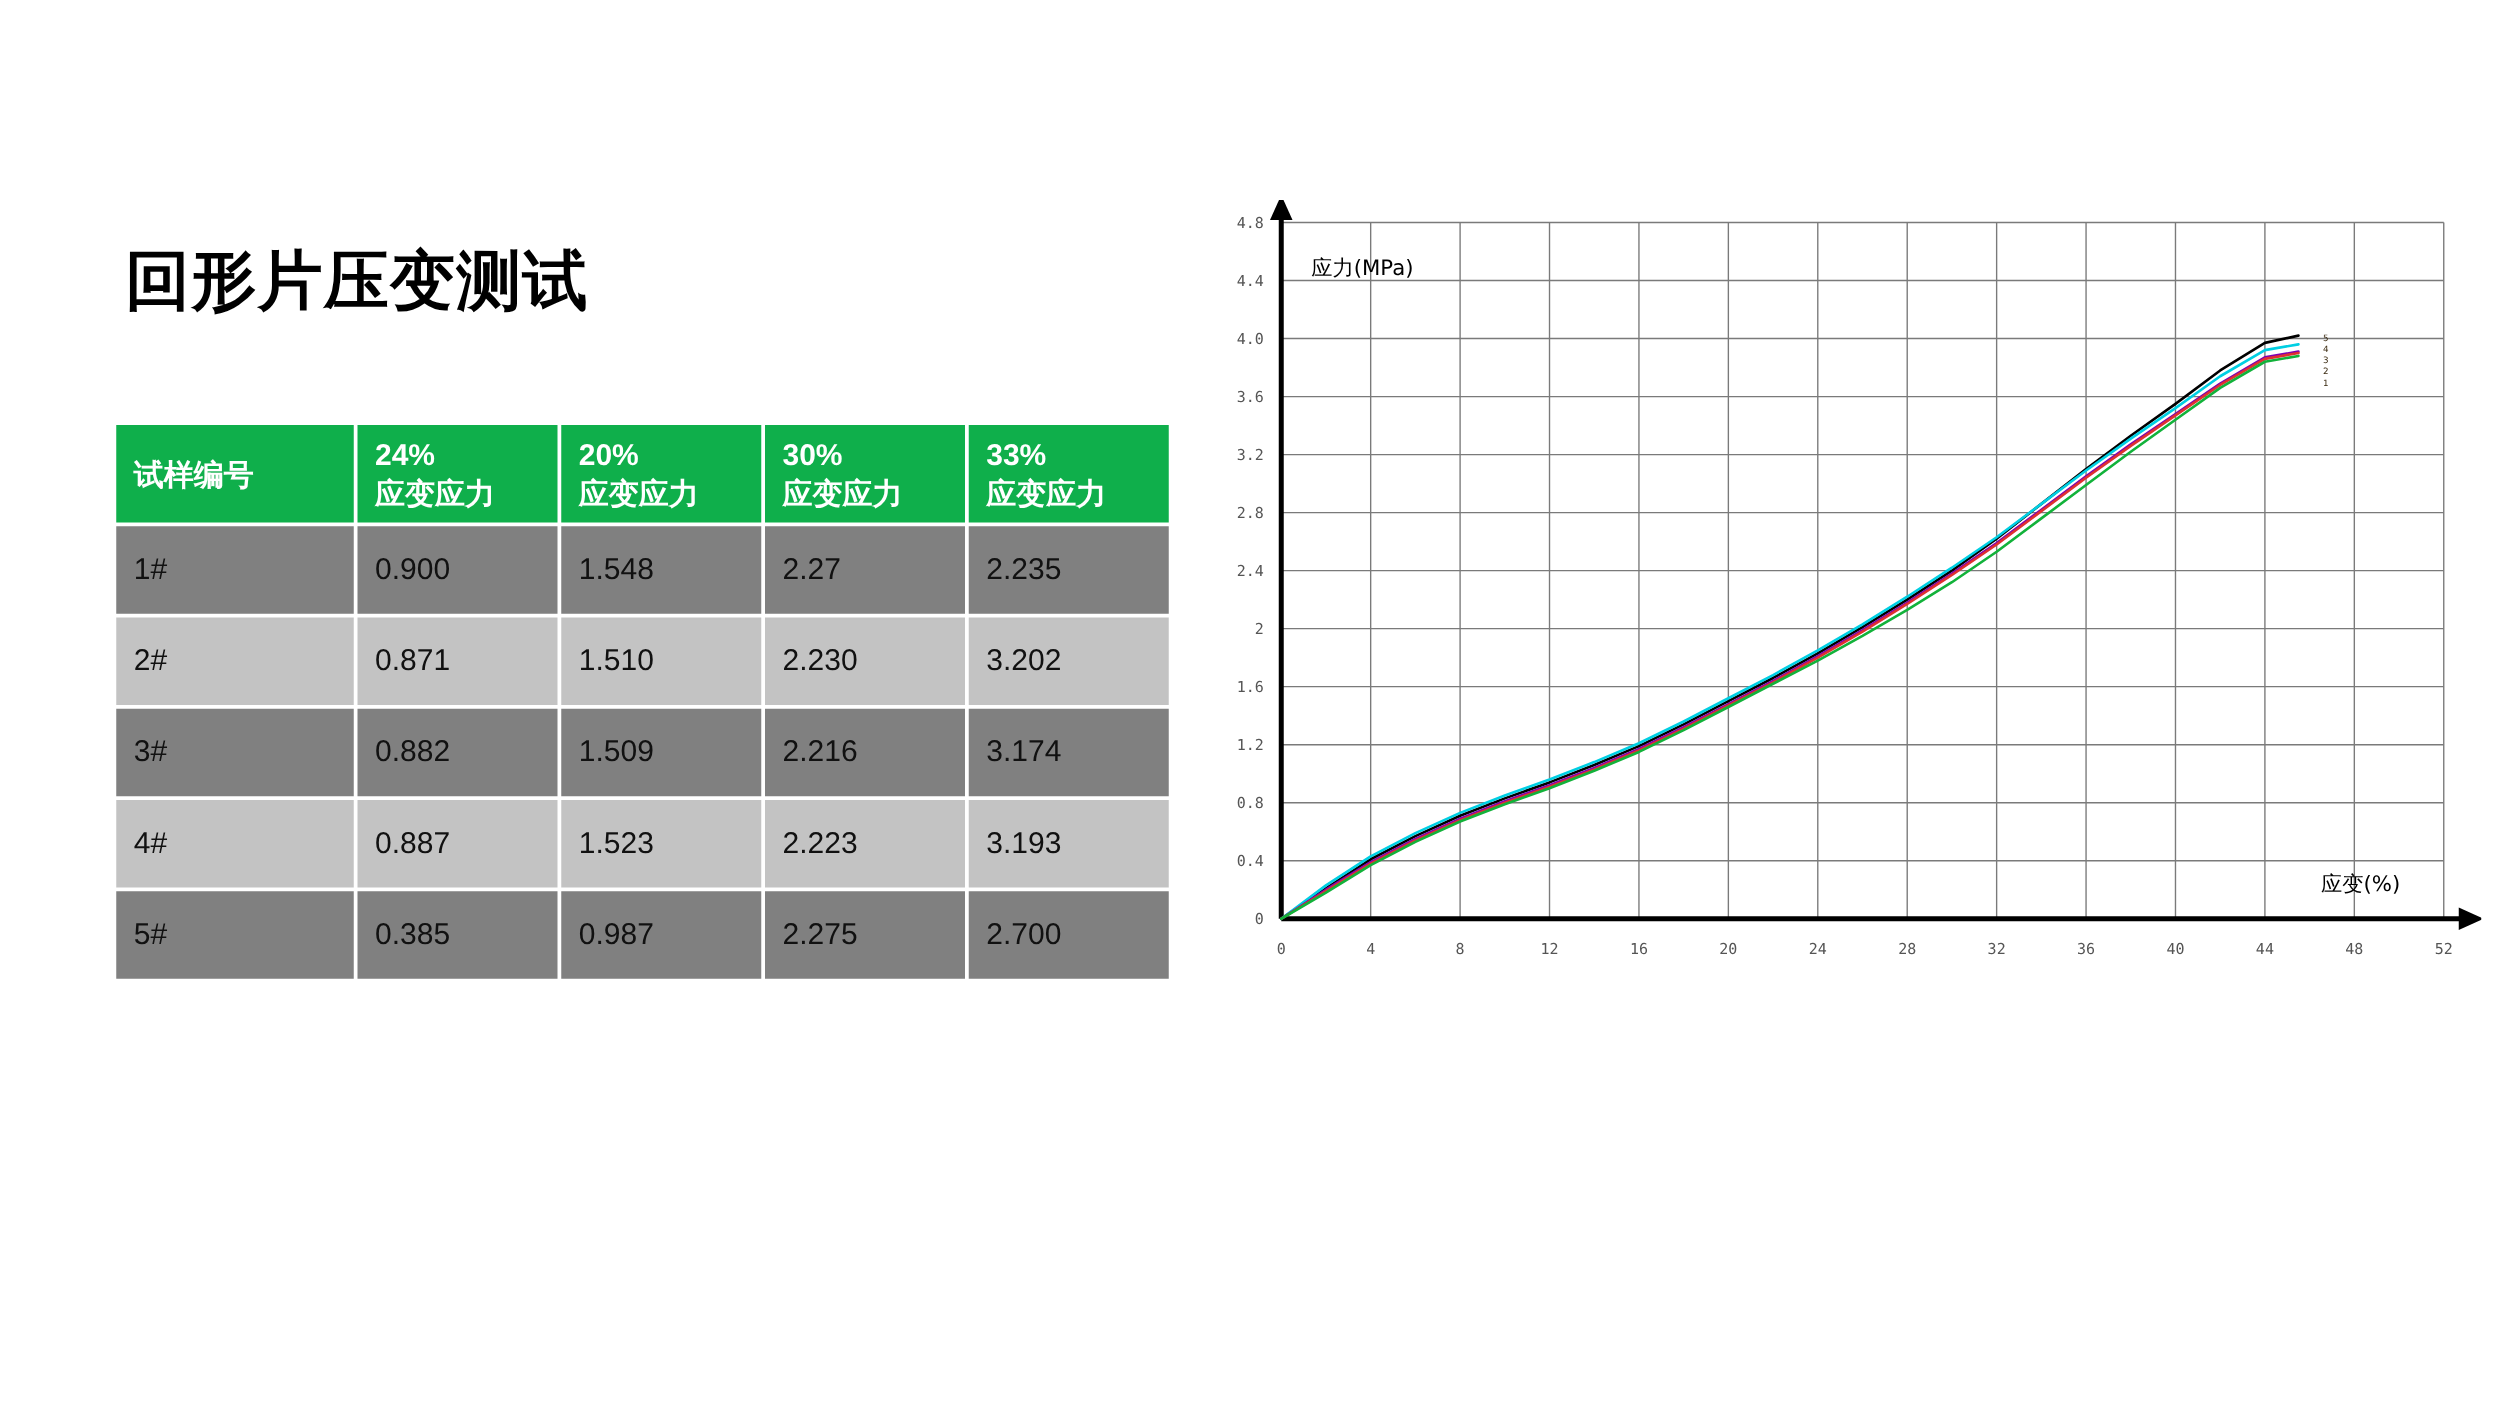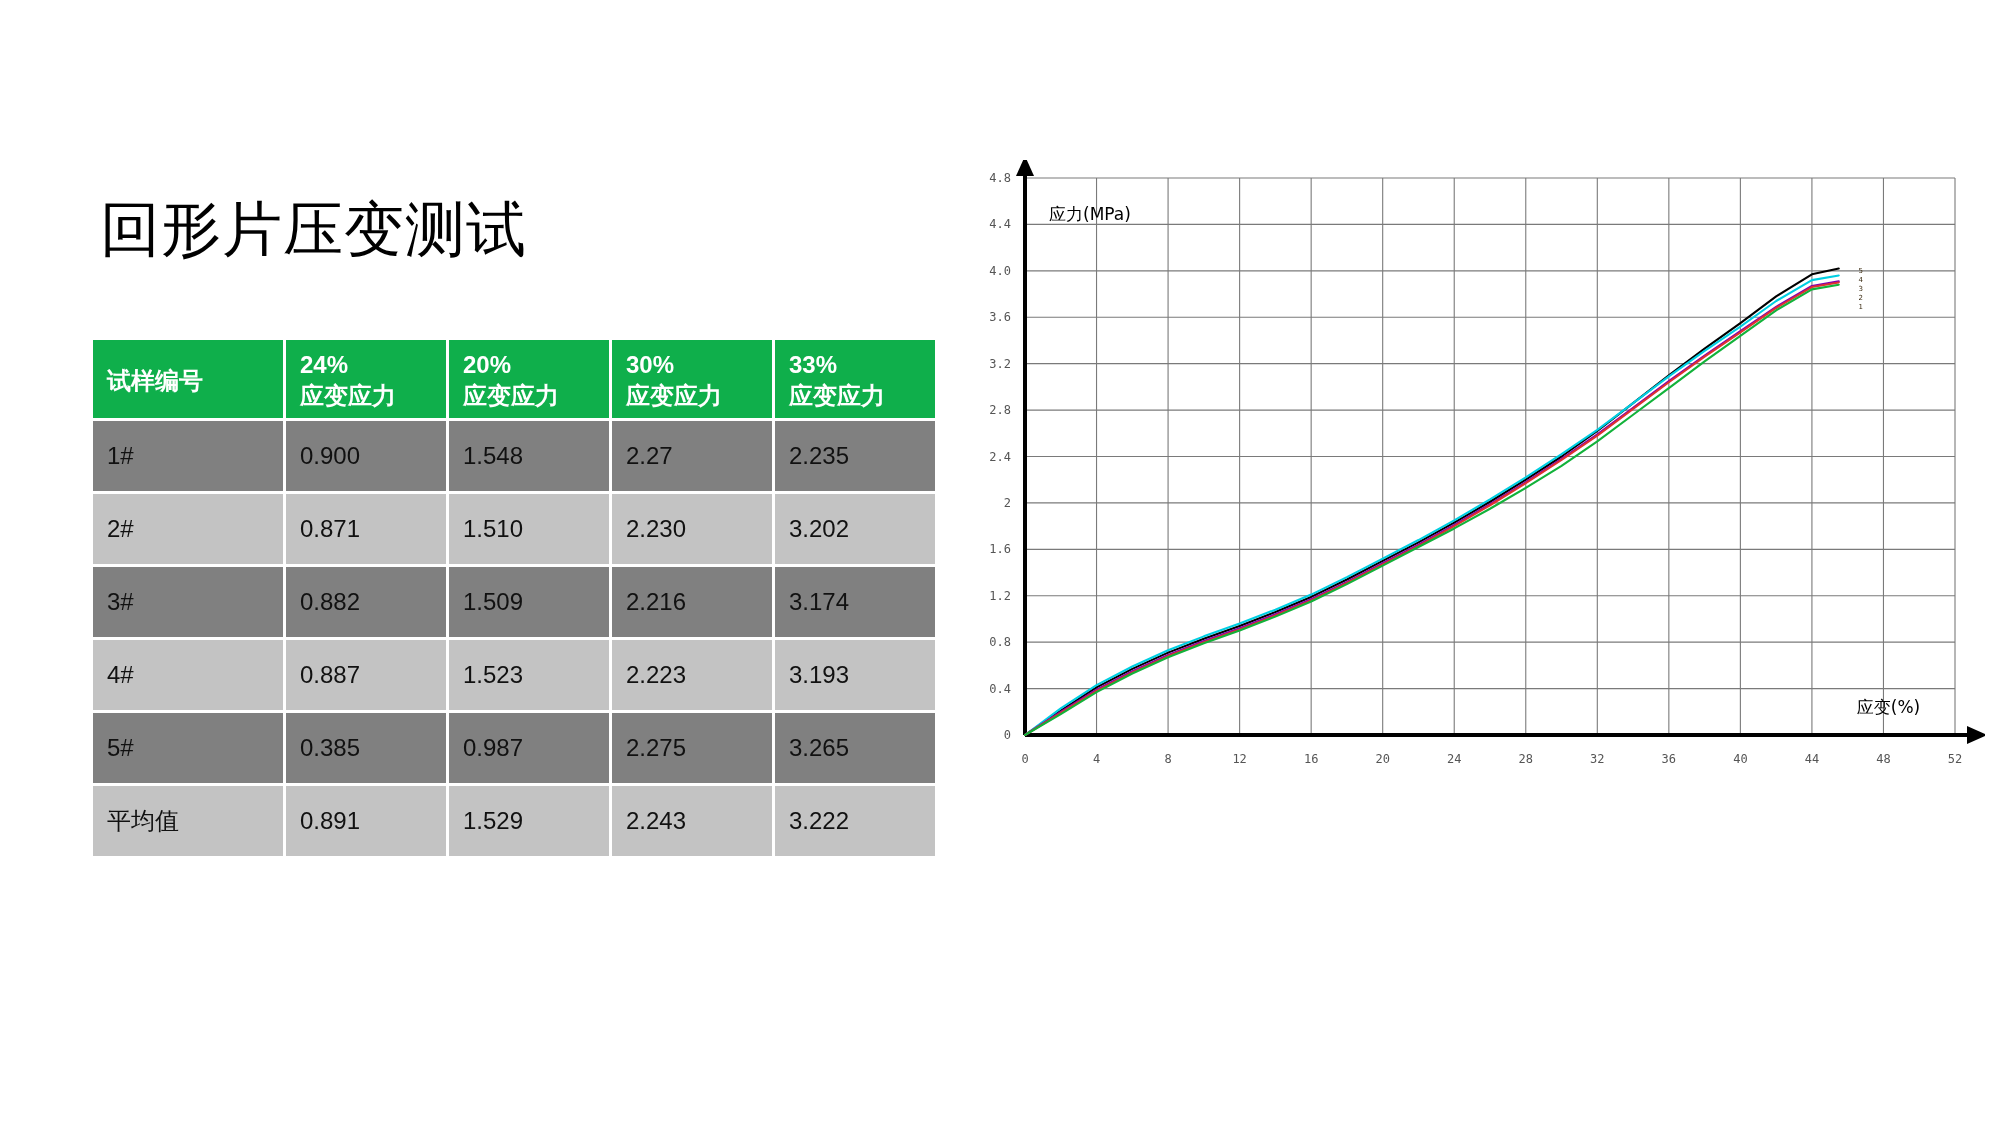--- a/index.html
+++ b/index.html
@@ -8,22 +8,22 @@
     background: #ffffff;
     font-family: "Liberation Sans", "DejaVu Sans", sans-serif;
     overflow: hidden;
   }
   #page { position: relative; width: 2000px; height: 1125px; background: #fff; }
 
   
   #title {
     position: absolute;
     left: 100px; top: 190px;
-    font-size: 60px;
-    font-weight: normal;
+    font-size: 52px;
+    font-weight: bold;
     color: #000000;
     letter-spacing: 1px;
     white-space: nowrap;
   }
 
   
   #data-table {
     position: absolute;
     left: 90px; top: 337px;
     border-collapse: separate;
@@ -127,28 +127,21 @@
         <td>0.887</td>
         <td>1.523</td>
         <td>2.223</td>
         <td>3.193</td>
       </tr>
       <tr class="dark">
         <td>5#</td>
         <td>0.385</td>
         <td>0.987</td>
         <td>2.275</td>
-        <td>3.265</td>
-      </tr>
-      <tr class="light">
-        <td>平均值</td>
-        <td>0.891</td>
-        <td>1.529</td>
-        <td>2.243</td>
-        <td>3.222</td>
+        <td>2.700</td>
       </tr>
     </tbody>
   </table>
 
   <div id="chart">
     <svg id="chart-svg" width="1000" height="810" viewBox="0 0 1000 810">
         <line x1="111.53846153846155" y1="18" x2="111.53846153846155" y2="575" stroke="#7a7a7a" stroke-width="1.1"></line>
         <line x1="183.0769230769231" y1="18" x2="183.0769230769231" y2="575" stroke="#7a7a7a" stroke-width="1.1"></line>
         <line x1="254.6153846153846" y1="18" x2="254.6153846153846" y2="575" stroke="#7a7a7a" stroke-width="1.1"></line>
         <line x1="326.1538461538462" y1="18" x2="326.1538461538462" y2="575" stroke="#7a7a7a" stroke-width="1.1"></line>

